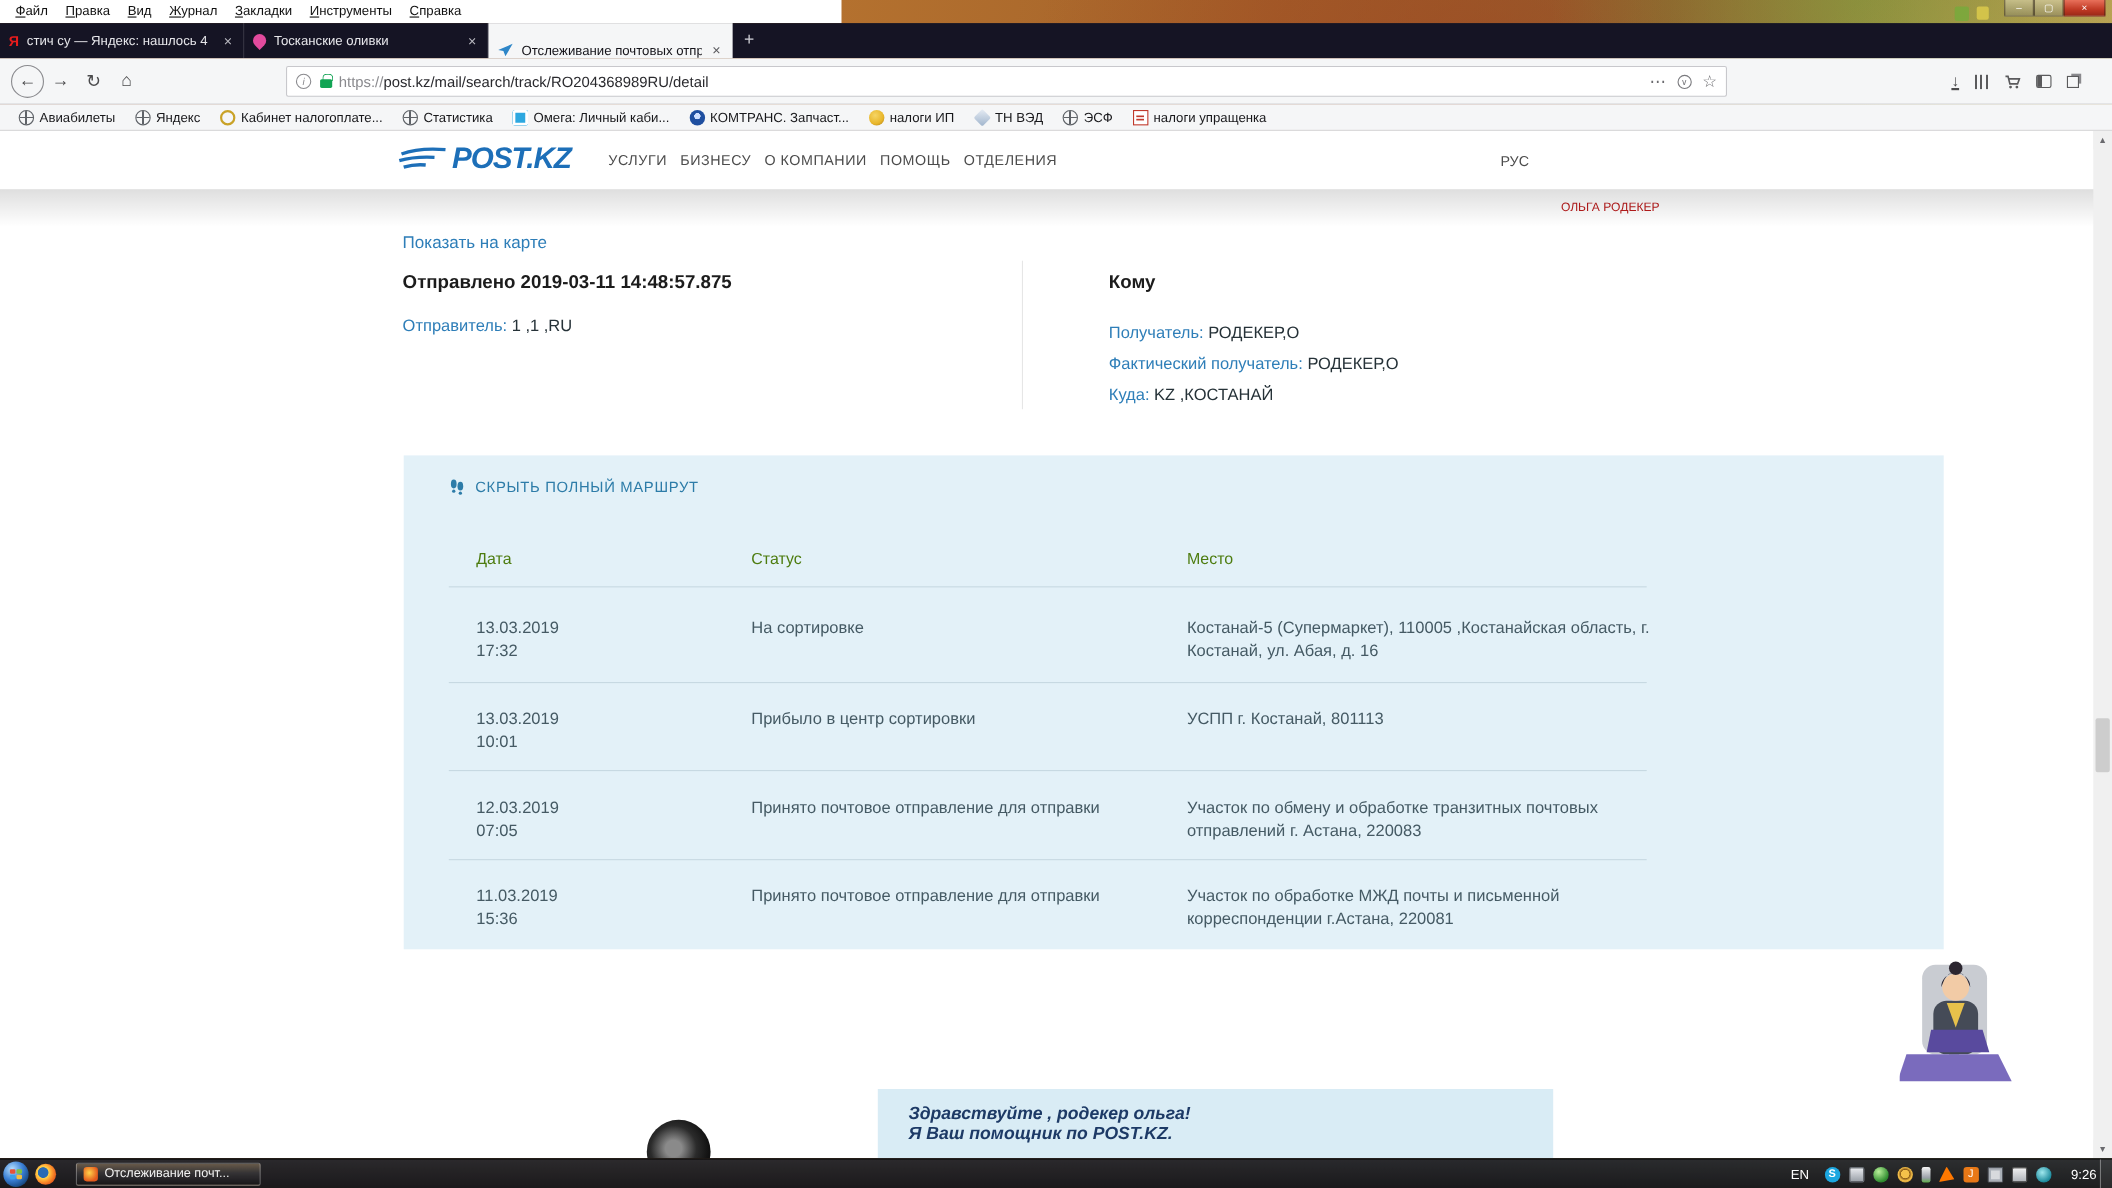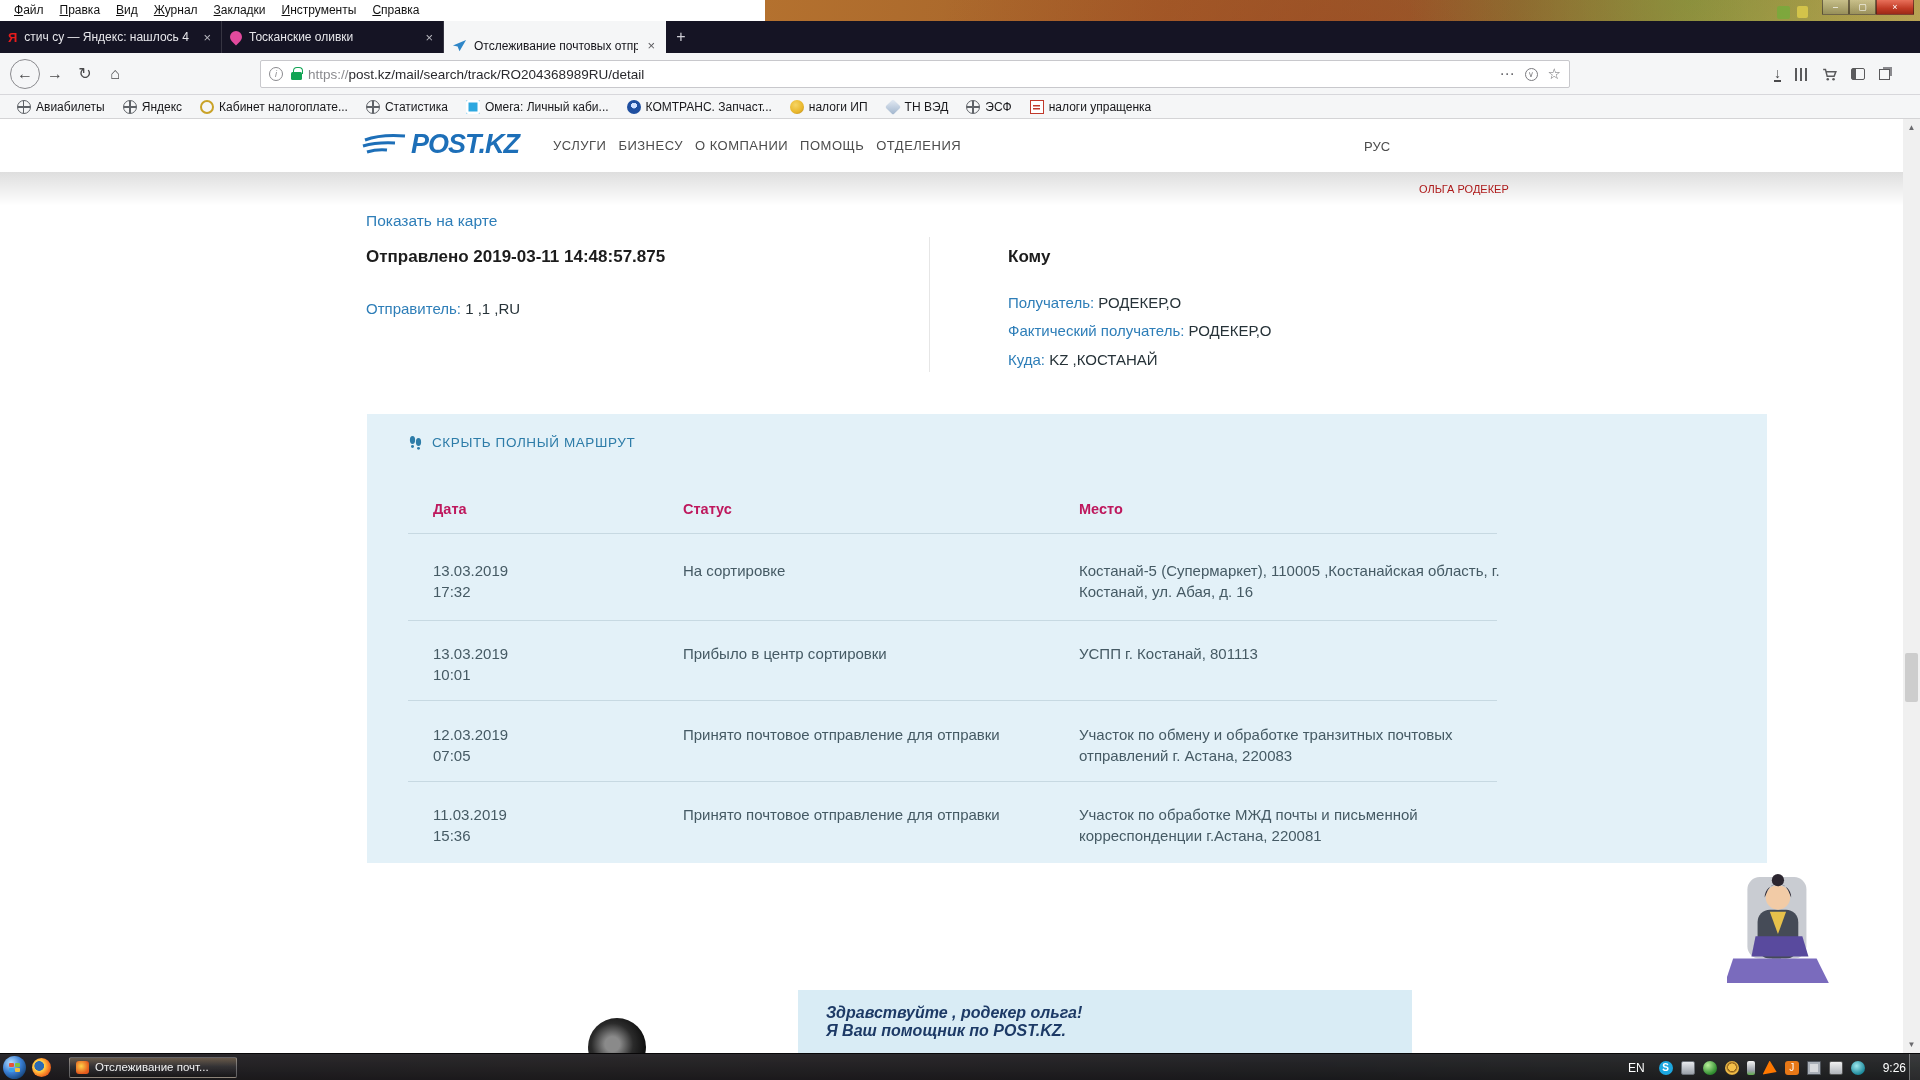--- a/index.html
+++ b/index.html
@@ -85,21 +85,21 @@
   .blue { color:#2e7eb8; }
   .map-link { position:absolute; left:366px; top:93px; font-size:15.5px; }
   .sent-title { position:absolute; left:366px; top:128px; font-size:17px; font-weight:bold; color:#1c1c1c; }
   .info-line { position:absolute; font-size:15px; color:#263238; line-height:19px; }
   .divider-v { position:absolute; left:929px; top:118px; width:1px; height:135px; background:#e6e6e6; }
   .to-title { position:absolute; left:1008px; top:128px; font-size:17px; font-weight:bold; color:#1c1c1c; }
 
   .route-panel { position:absolute; left:367px; top:295px; width:1400px; height:449px; background:#e3f1f8; }
   .toggle { position:absolute; left:41px; top:21px; display:flex; align-items:center; gap:9px; }
   .toggle-label { font-size:13.5px; letter-spacing:.6px; color:#2d7ca8; }
-  .th { position:absolute; top:87px; font-size:14.5px; color:#be185d;font-weight:bold; }
+  .th { position:absolute; top:87px; font-size:14.5px; color:#4d7c0f; }
   .t-sep { position:absolute; left:41px; width:1089px; height:1px; background:#c7d9e2; }
   .t-row { position:absolute; left:0; width:100%; }
   .cell { position:absolute; font-size:15px; color:#455a64; line-height:21px; }
   .c-date { left:66px; width:180px; }
   .c-status { left:316px; width:370px; }
   .c-place { left:712px; width:424px; }
 
   .chat-bubble { position:absolute; left:798px; top:871px; width:614px; height:80px; background:#d9ecf5; }
   .chat-line { font-style:italic; font-weight:600; font-size:16px; color:#1d3a66; margin-left:28px; }
   .chat-line.l1 { margin-top:14px; }
@@ -282,21 +282,21 @@
           <span class="site-nav-link">ОТДЕЛЕНИЯ</span>
         </div>
         <span class="lang-link">РУС</span>
         <span class="user-link">ОЛЬГА РОДЕКЕР</span>
       </div>
       <div class="header-shadow"></div>
 
       <div class="map-link blue">Показать на карте</div>
 
       <div class="sent-title">Отправлено 2019-03-11 14:48:57.875</div>
-      <div class="info-line" style="left:366px; top:180px;">
+      <div class="info-line" style="left:366px; top:168px;">
         <span class="blue">Отправитель:</span> <span>1 ,1 ,RU</span>
       </div>
 
       <div class="divider-v"></div>
 
       <div class="to-title">Кому</div>
       <div class="info-line" style="left:1008px; top:174px;">
         <span class="blue">Получатель:</span> <span>РОДЕКЕР,О</span>
       </div>
       <div class="info-line" style="left:1008px; top:202px;">

